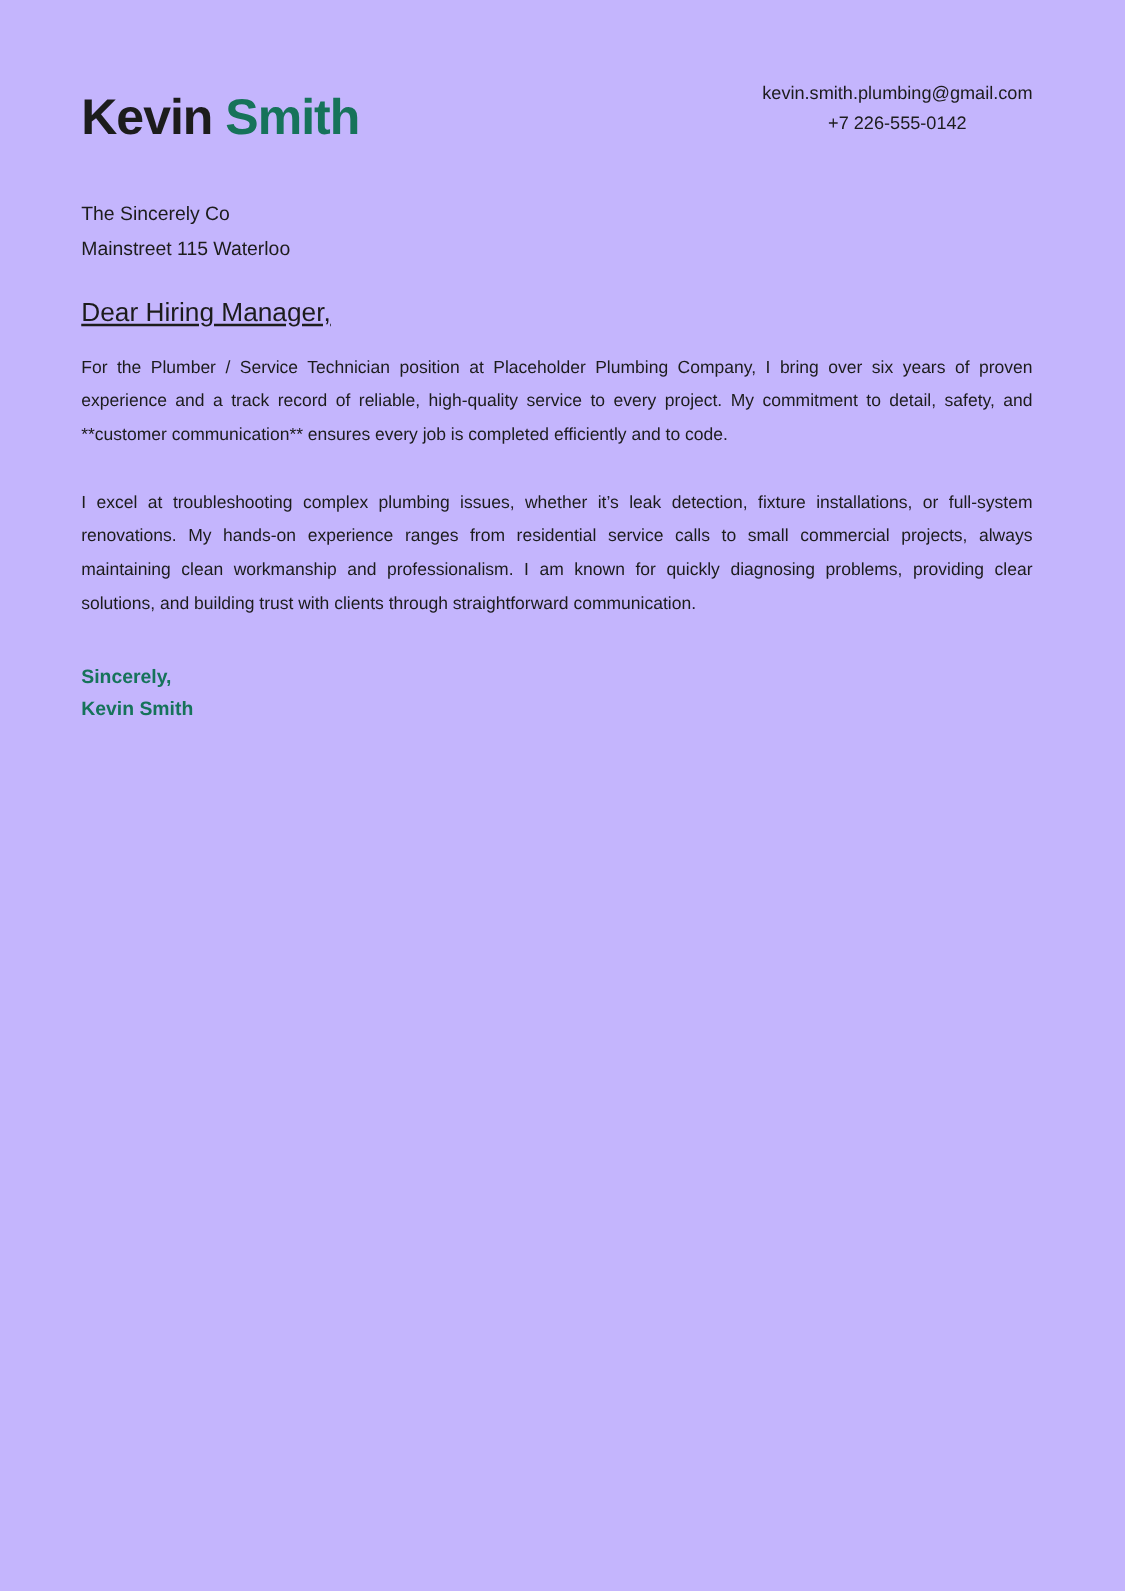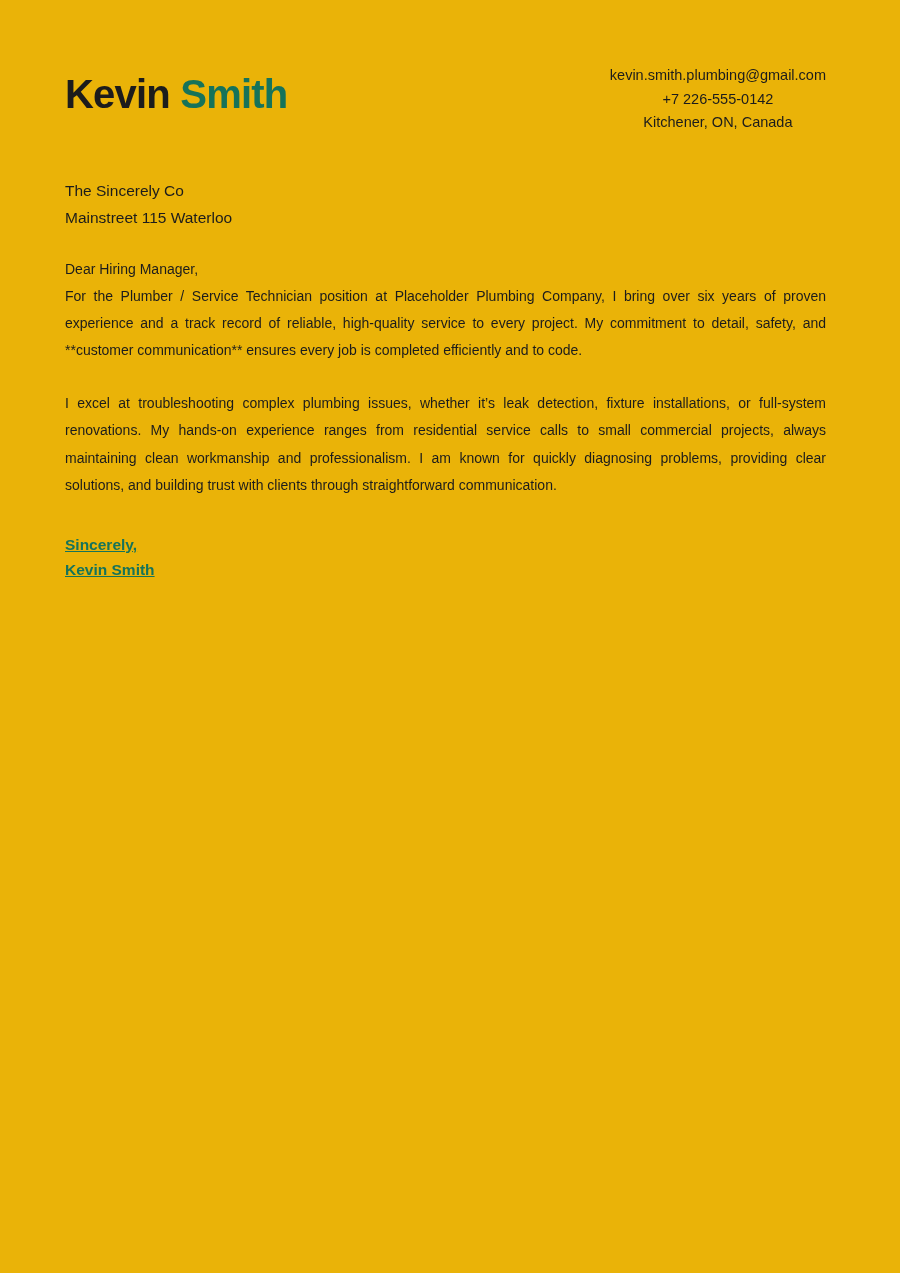--- a/index.html
+++ b/index.html
@@ -9,21 +9,21 @@
   }
 
   body {
     font-family: "Liberation Sans", "DejaVu Sans", sans-serif;
     color: #1c1c1c;
   }
 
   .page {
     width: 900px;
     height: 1273px;
-    background: #eab308;
+    background: #c4b5fd;
     padding: 64px 74px 0 65px;
     overflow: hidden;
   }
 
   
   .header {
     display: flex;
     justify-content: space-between;
     align-items: flex-start;
   }
@@ -59,55 +59,55 @@
     font-weight: bold;
     font-size: 16px;
   }
 
   
   .letter {
     margin-top: 24px;
   }
 
   .greeting {
-    font-size: 14px;
+    font-size: 21px;
     line-height: 27px;
+    margin-bottom: 16px;
+    text-decoration: underline;
   }
 
   .body-paragraph {
     font-size: 14px;
     line-height: 27.2px;
     text-align: justify;
     margin-bottom: 26px;
     color: #1c1c1c;
   }
 
   .closing {
     margin-top: 33px;
     font-size: 15.5px;
     line-height: 25.5px;
     font-weight: bold;
     color: #16735A;
-    text-decoration: underline;
   }
 </style>
 </head>
 <body>
 
 <div class="page">
 
   <div class="header">
     <div class="name">
       <span class="first">Kevin</span>
       <span class="last">Smith</span>
     </div>
     <div class="contact">
       <div>kevin.smith.plumbing@gmail.com</div>
       <div>+7 226-555-0142</div>
-      <div>Kitchener, ON, Canada</div>
     </div>
   </div>
 
   <div class="recipient">
     <div>The Sincerely Co</div>
     <div>Mainstreet 115 Waterloo</div>
   </div>
 
   <div class="letter">
     <p class="greeting">Dear Hiring Manager,</p>

